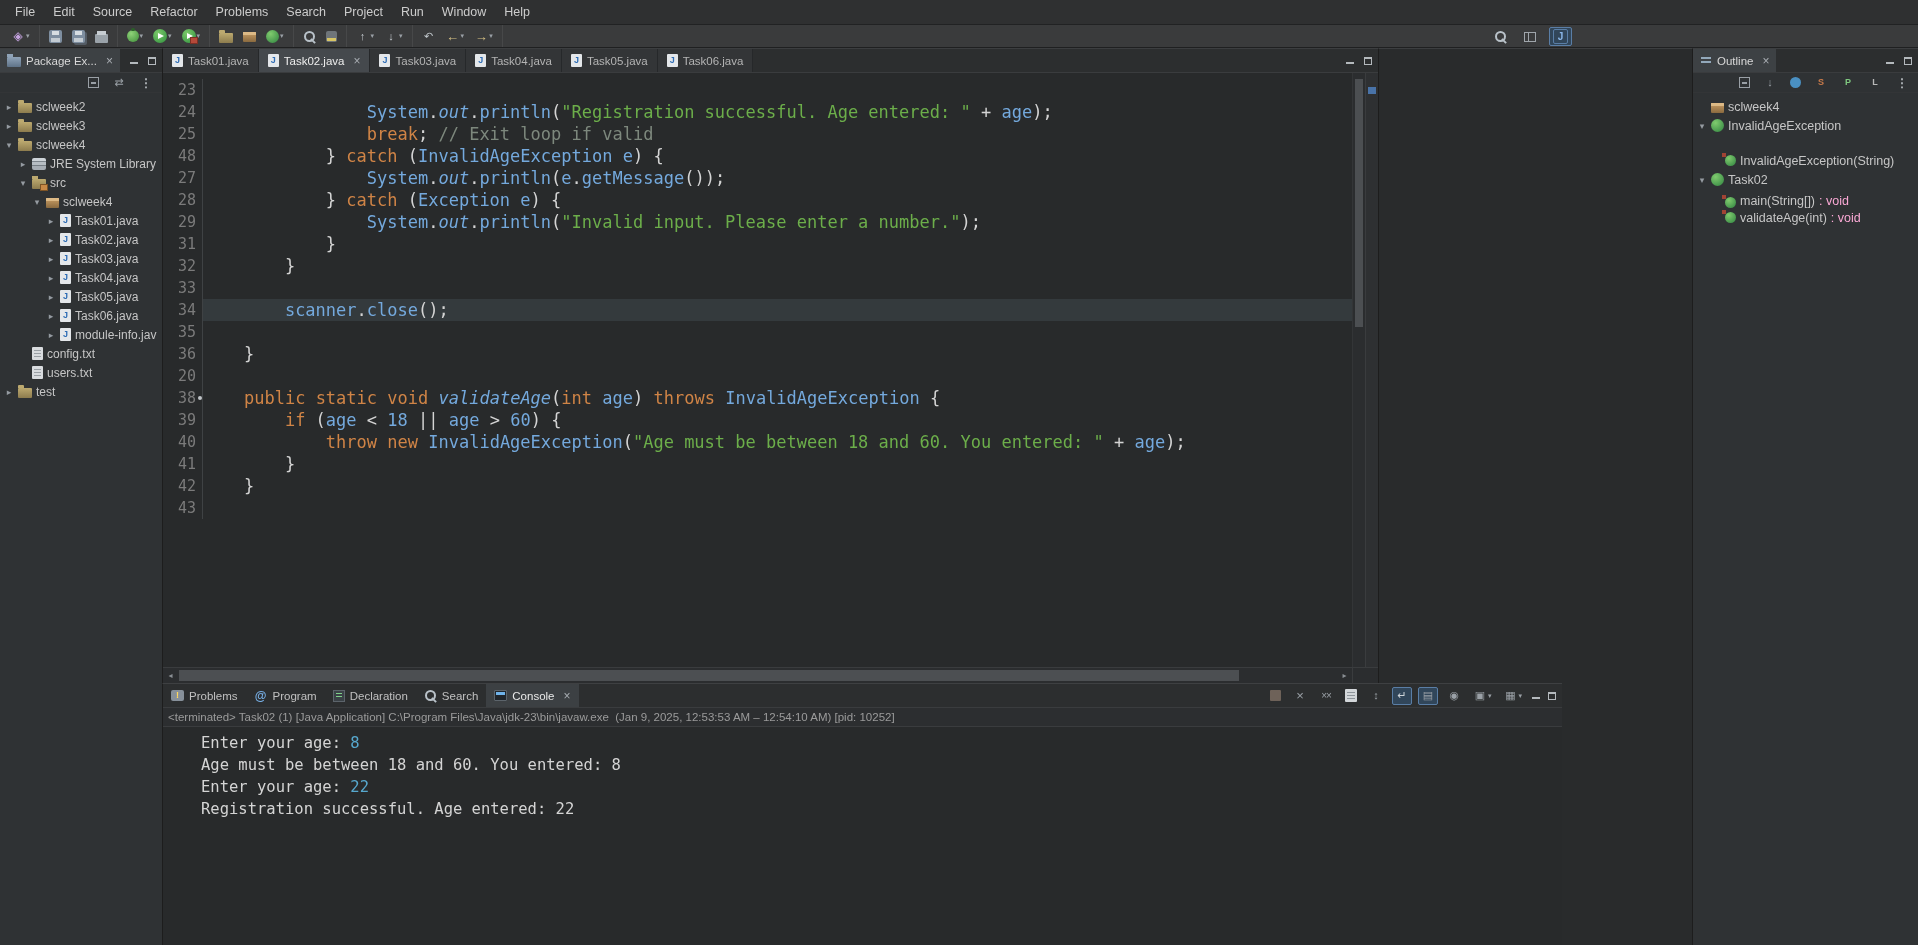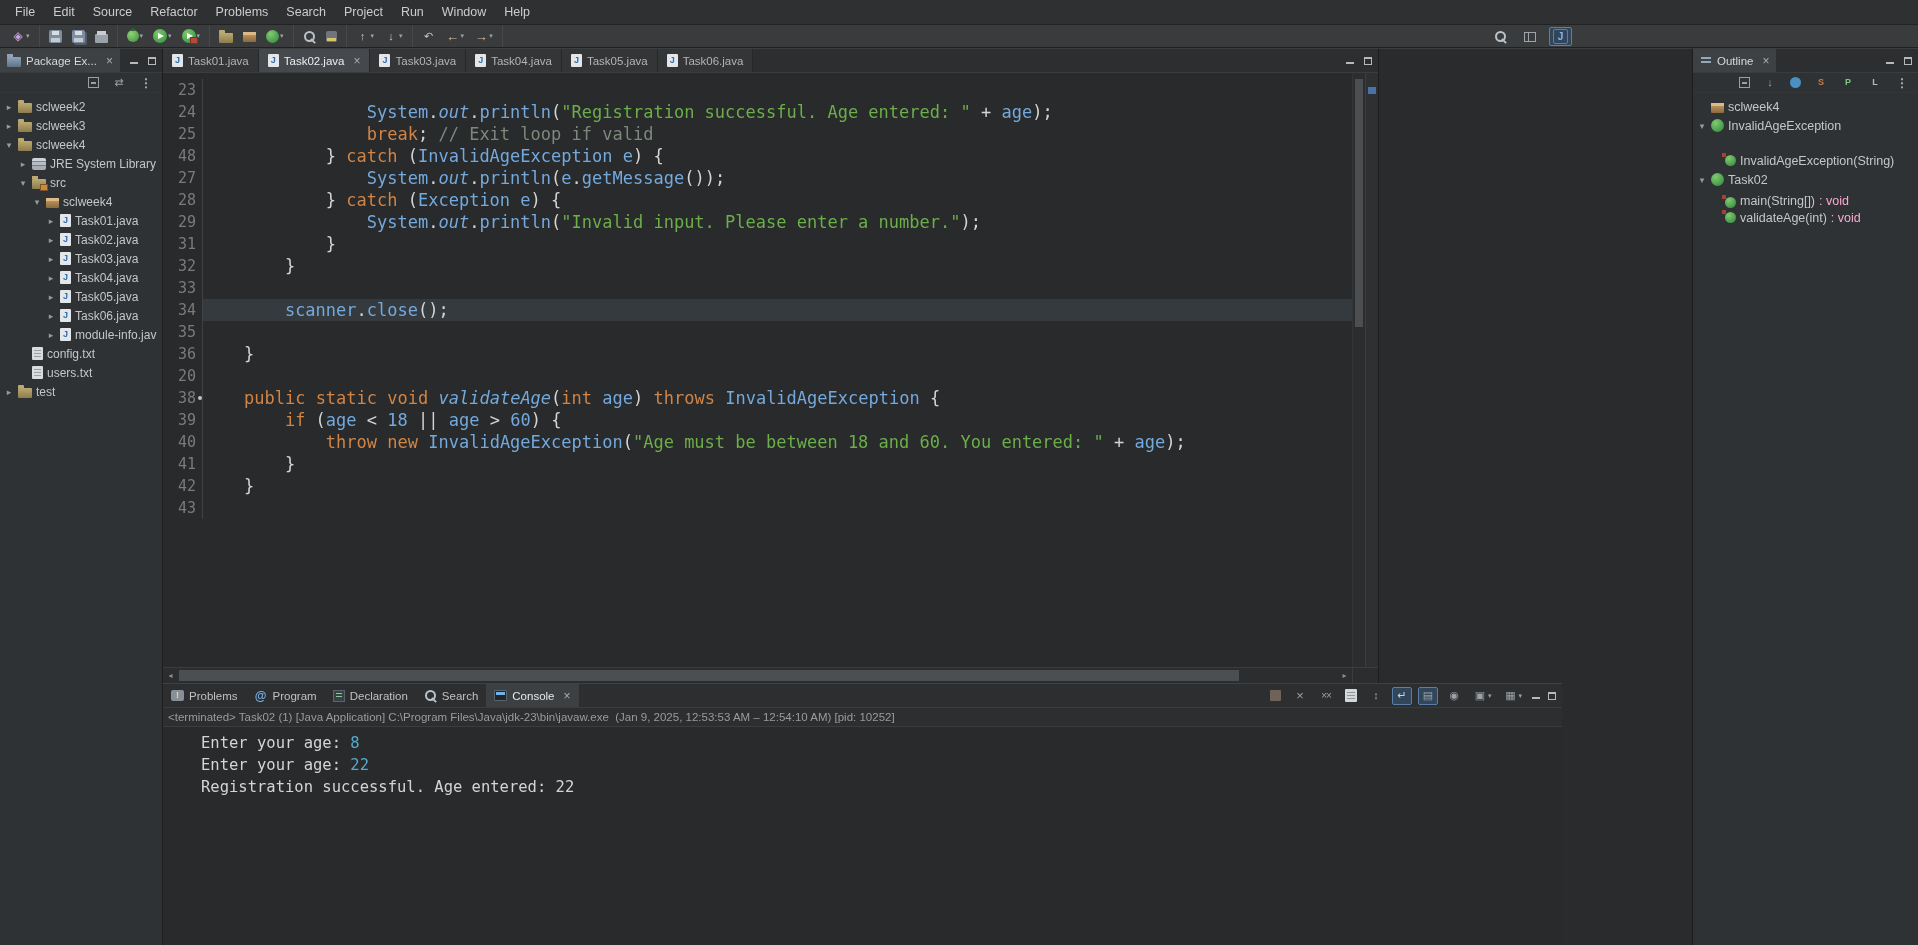--- a/index.html
+++ b/index.html
@@ -516,20 +516,21 @@
             <span class="ic i-openc"></span>
             <span class="dd">▾</span>
           </span>
           <span class="ic i-min"></span>
           <span class="ic i-max"></span>
         </div>
     </div>
     <div class="console-status">&lt;terminated&gt; Task02 (1) [Java Application] C:\Program Files\Java\jdk-23\bin\javaw.exe  (Jan 9, 2025, 12:53:53 AM – 12:54:10 AM) [pid: 10252]</div>
     <div class="console-body">
         <div class="conline"><span class="seg-out">Enter your age: </span><span class="seg-in">8</span></div>
+        <div class="conline"><span class="seg-out">Age must be between 18 and 60. You entered: 8</span></div>
         <div class="conline"><span class="seg-out">Enter your age: </span><span class="seg-in">22</span></div>
         <div class="conline"><span class="seg-out">Registration successful. Age entered: 22</span></div>
       </div>
   </div>
 
   <div class="outline-pane">
     <div class="pane-tabs">
       <div class="ptab">
         <span class="ic i-outline"></span>
         <span>Outline</span>

